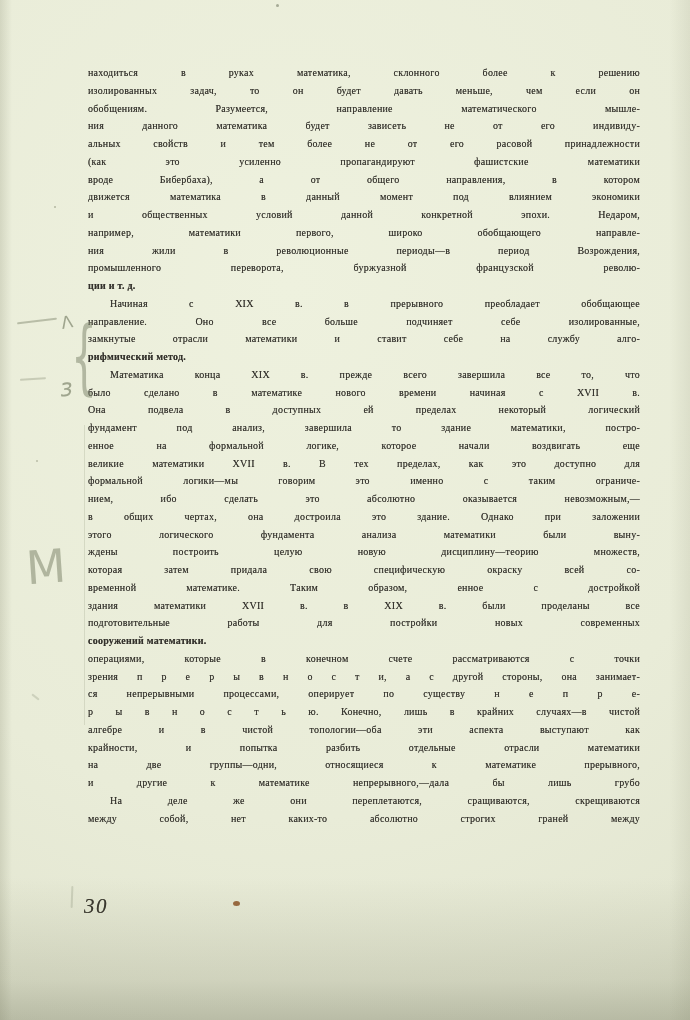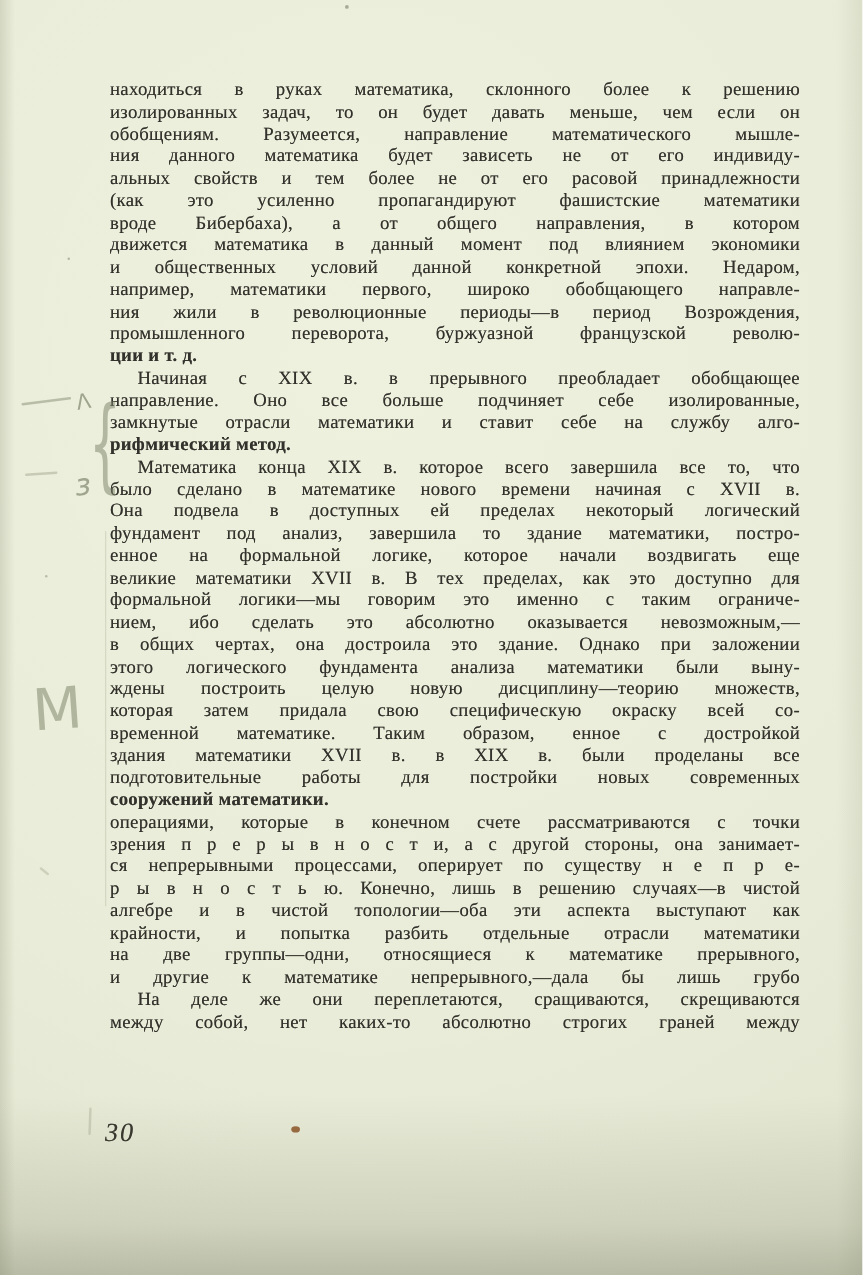--- a/index.html
+++ b/index.html
@@ -10,21 +10,21 @@
   .page{
     position:absolute;inset:0;
     background:
       linear-gradient(to right, rgba(118,120,94,0.20) 0px, rgba(118,120,94,0) 12px),
       linear-gradient(to right, rgba(118,120,94,0) 97%, rgba(118,120,94,0.12) 100%),
       linear-gradient(to bottom, rgba(118,120,94,0) 86%, rgba(112,114,88,0.18) 96%, rgba(95,98,74,0.32) 100%),
       radial-gradient(ellipse 130% 95% at 42% 28%, #eef1de 0%, #e9ecd8 55%, #e3e6d1 80%, #dadec6 100%);
   }
   .textblock{
     position:absolute;left:88px;top:64px;width:552px;
-    font-size:15px;line-height:17.75px;color:#33312c;
+    font-size:10px;line-height:17.75px;color:#33312c;
     letter-spacing:0.25px;
     text-shadow:0 0 0.5px rgba(42,40,32,0.6);
   }
   .line{ text-align:justify; text-align-last:justify; height:17.75px; }
   .line.end{ text-align-last:left;font-weight:bold; }
   .line.indent{ padding-left:22px; box-sizing:border-box; }
   .pagenum{
     position:absolute;left:84px;top:894px;
     font-style:italic;font-size:21px;letter-spacing:1.5px;color:#3a382f;
     text-shadow:0 0 0.5px rgba(42,40,32,0.5);
@@ -64,40 +64,40 @@
       <div class="line">движется математика в данный момент под влиянием экономики</div>
       <div class="line">и общественных условий данной конкретной эпохи. Недаром,</div>
       <div class="line">например, математики первого, широко обобщающего направле-</div>
       <div class="line">ния жили в революционные периоды—в период Возрождения,</div>
       <div class="line">промышленного переворота, буржуазной французской револю-</div>
       <div class="line end">ции и т. д.</div>
       <div class="line indent">Начиная с XIX в. в прерывного преобладает обобщающее</div>
       <div class="line">направление. Оно все больше подчиняет себе изолированные,</div>
       <div class="line">замкнутые отрасли математики и ставит себе на службу алго-</div>
       <div class="line end">рифмический метод.</div>
-      <div class="line indent">Математика конца XIX в. которое всего завершила все то, что</div>
+      <div class="line indent">Математика конца XIX в. прежде всего завершила все то, что</div>
       <div class="line">было сделано в математике нового времени начиная с XVII в.</div>
       <div class="line">Она подвела в доступных ей пределах некоторый логический</div>
       <div class="line">фундамент под анализ, завершила то здание математики, постро-</div>
       <div class="line">енное на формальной логике, которое начали воздвигать еще</div>
       <div class="line">великие математики XVII в. В тех пределах, как это доступно для</div>
       <div class="line">формальной логики—мы говорим это именно с таким ограниче-</div>
       <div class="line">нием, ибо сделать это абсолютно оказывается невозможным,—</div>
       <div class="line">в общих чертах, она достроила это здание. Однако при заложении</div>
       <div class="line">этого логического фундамента анализа математики были выну-</div>
       <div class="line">ждены построить целую новую дисциплину—теорию множеств,</div>
       <div class="line">которая затем придала свою специфическую окраску всей со-</div>
       <div class="line">временной математике. Таким образом, енное с достройкой</div>
       <div class="line">здания математики XVII в. в XIX в. были проделаны все</div>
       <div class="line">подготовительные работы для постройки новых современных</div>
       <div class="line end">сооружений математики.</div>
       <div class="line">операциями, которые в конечном счете рассматриваются с точки</div>
       <div class="line">зрения п р е р ы в н о с т и, а с другой стороны, она занимает-</div>
       <div class="line">ся непрерывными процессами, оперирует по существу н е п р е-</div>
-      <div class="line">р ы в н о с т ь ю. Конечно, лишь в решению случаях—в чистой</div>
+      <div class="line">р ы в н о с т ь ю. Конечно, лишь в крайних случаях—в чистой</div>
       <div class="line">алгебре и в чистой топологии—оба эти аспекта выступают как</div>
       <div class="line">крайности, и попытка разбить отдельные отрасли математики</div>
       <div class="line">на две группы—одни, относящиеся к математике прерывного,</div>
       <div class="line">и другие к математике непрерывного,—дала бы лишь грубо</div>
       <div class="line indent">На деле же они переплетаются, сращиваются, скрещиваются</div>
       <div class="line">между собой, нет каких-то абсолютно строгих граней между</div>
     </div>
 
   <div class="pagenum">30</div>
 

